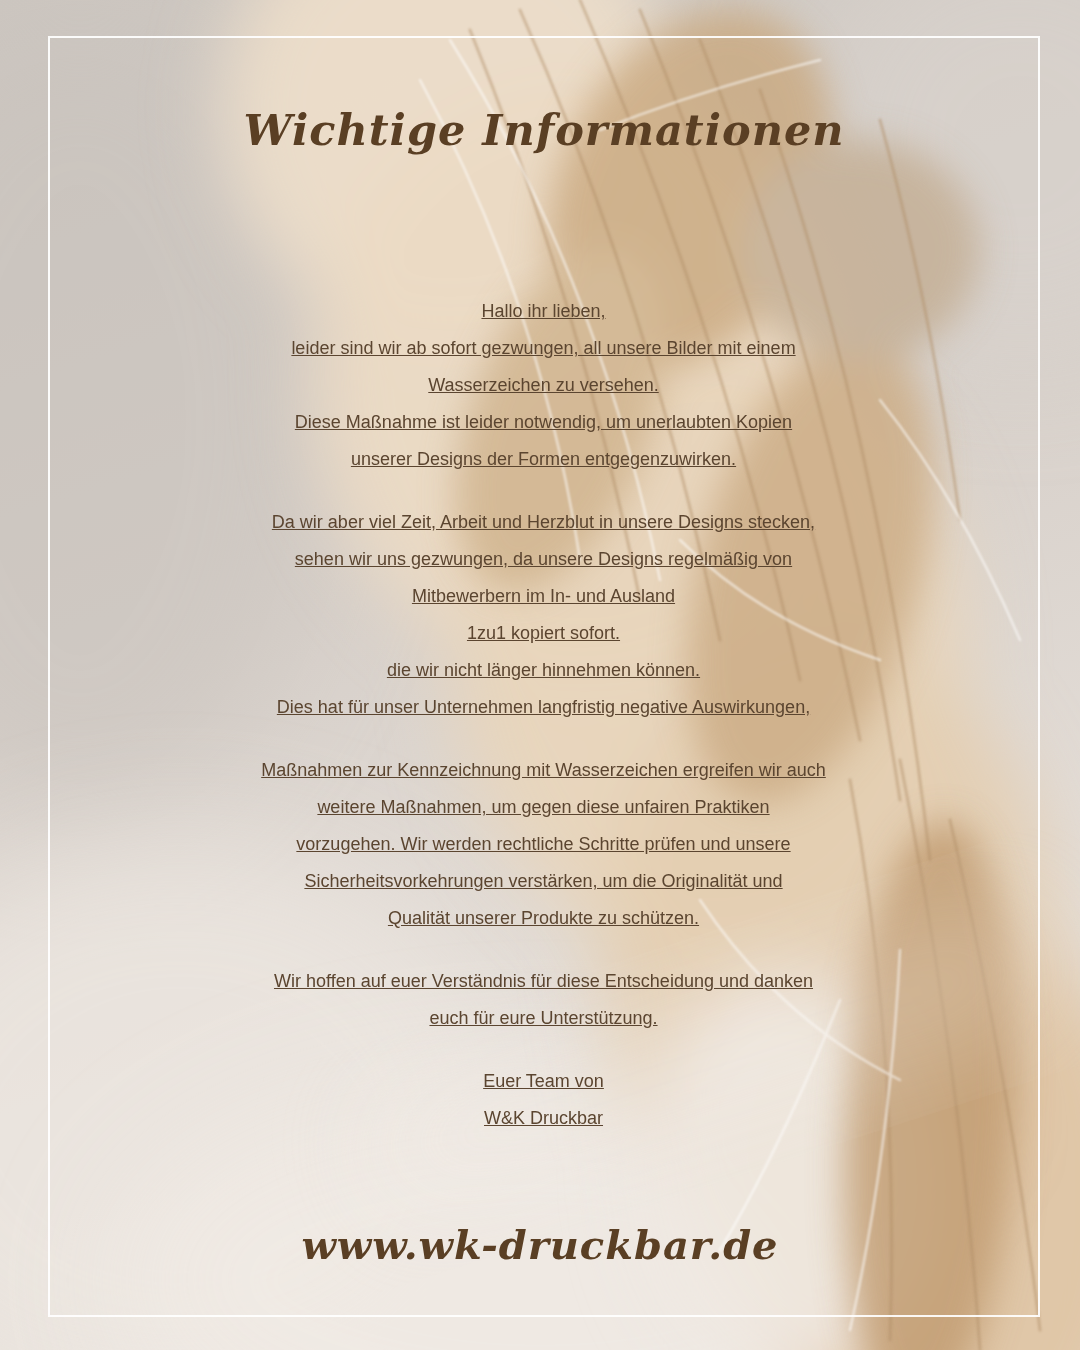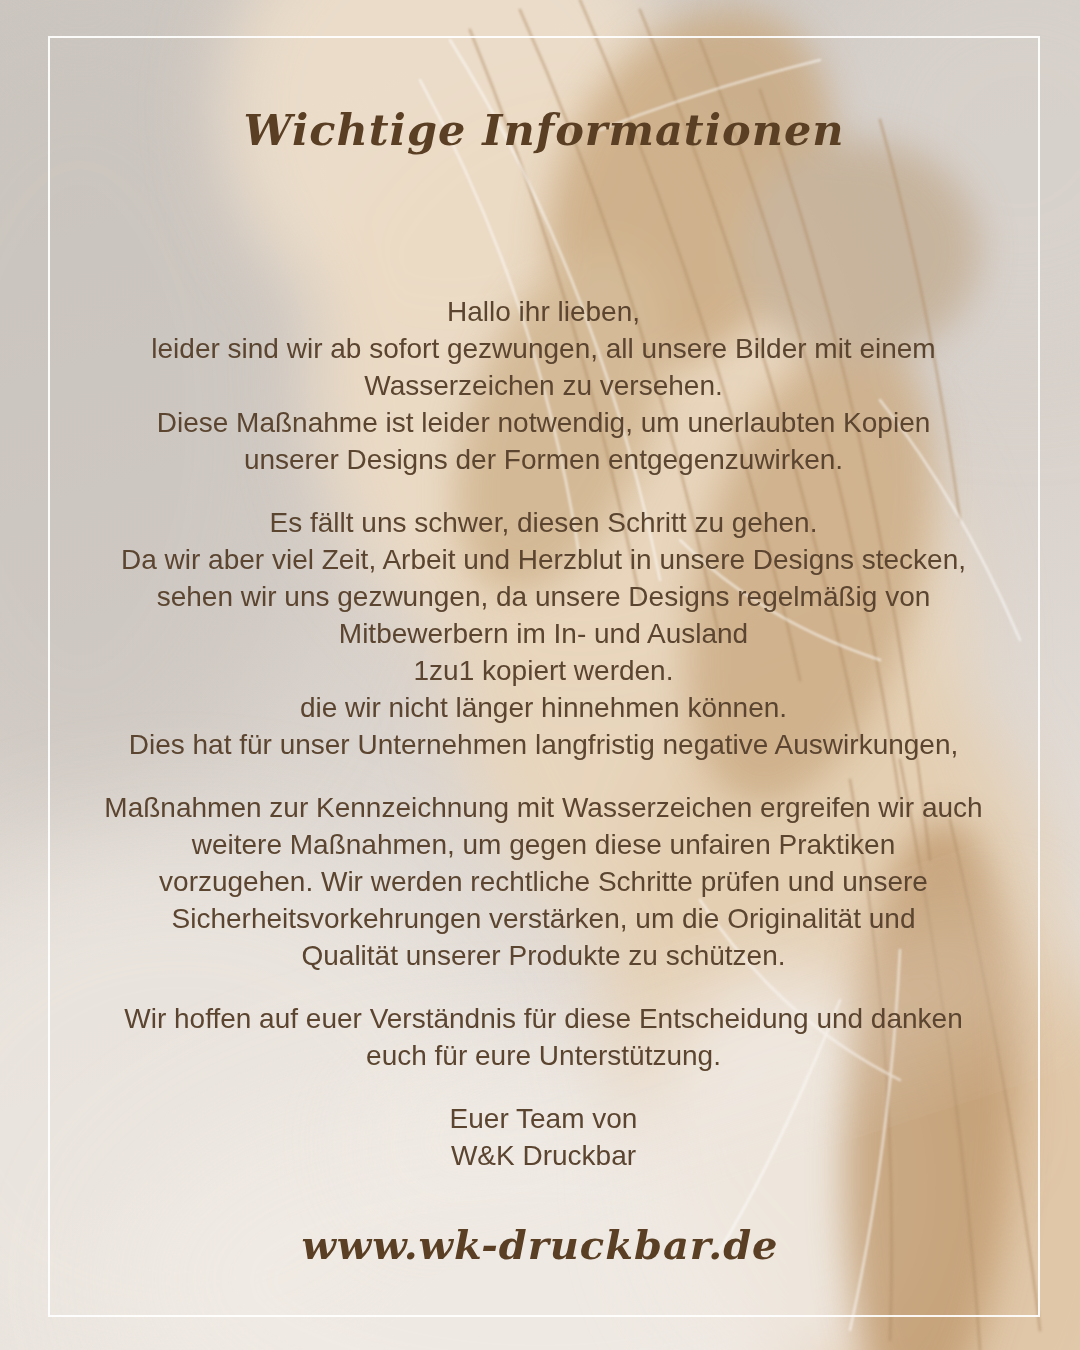--- a/index.html
+++ b/index.html
@@ -33,23 +33,24 @@
     font-family:"DejaVu Serif",serif;
     font-style:italic;
     font-weight:600;
     font-size:43px;
     line-height:71px;
     color:var(--title-text);
     letter-spacing:1px;
   }
   .body-text{
     position:absolute;top:293px;left:0;right:1px;
-    font-size:28px;
+    font-size:18px;
     line-height:37px;
     color:var(--body-text);
+    text-decoration:underline;
   }
   .para{margin:0 0 26px 0;}
   .line{white-space:nowrap;margin-left:8px;}
   .website{
     position:absolute;top:1205px;left:0;right:0;
     font-family:"DejaVu Serif",serif;
     font-style:italic;
     font-weight:700;
     font-size:40px;
     line-height:80px;
@@ -147,25 +148,24 @@
 
     <div class="body-text">
       <div class="para">
           <div class="line">Hallo ihr lieben,</div>
           <div class="line">leider sind wir ab sofort gezwungen, all unsere Bilder mit einem</div>
           <div class="line">Wasserzeichen zu versehen.</div>
           <div class="line">Diese Maßnahme ist leider notwendig, um unerlaubten Kopien</div>
           <div class="line">unserer Designs der Formen entgegenzuwirken.</div>
         </div>
       <div class="para">
-          <div class="line">Es fällt uns schwer, diesen Schritt zu gehen.</div>
           <div class="line">Da wir aber viel Zeit, Arbeit und Herzblut in unsere Designs stecken,</div>
           <div class="line">sehen wir uns gezwungen, da unsere Designs regelmäßig von</div>
           <div class="line">Mitbewerbern im In- und Ausland</div>
-          <div class="line">1zu1 kopiert werden.</div>
+          <div class="line">1zu1 kopiert sofort.</div>
           <div class="line">die wir nicht länger hinnehmen können.</div>
           <div class="line">Dies hat für unser Unternehmen langfristig negative Auswirkungen,</div>
         </div>
       <div class="para">
           <div class="line">Maßnahmen zur Kennzeichnung mit Wasserzeichen ergreifen wir auch</div>
           <div class="line">weitere Maßnahmen, um gegen diese unfairen Praktiken</div>
           <div class="line">vorzugehen. Wir werden rechtliche Schritte prüfen und unsere</div>
           <div class="line">Sicherheitsvorkehrungen verstärken, um die Originalität und</div>
           <div class="line">Qualität unserer Produkte zu schützen.</div>
         </div>

